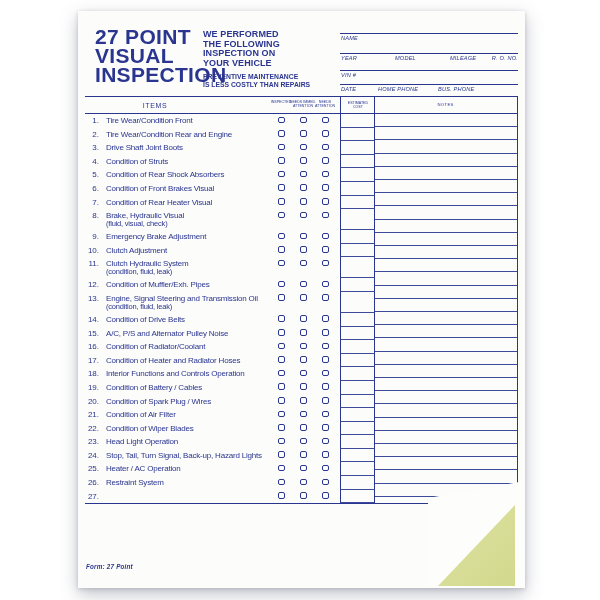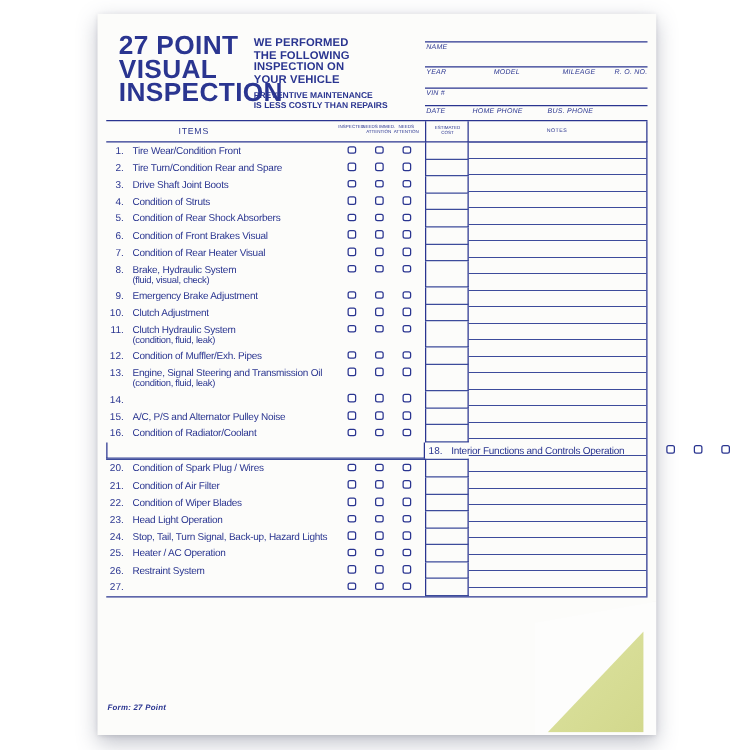--- a/index.html
+++ b/index.html
@@ -170,21 +170,21 @@
   <div class="item-cell">
         <span class="item-num">1.</span>
         <span class="item-label"><span>Tire Wear/Condition Front</span></span>
         <span class="cb" style="left: 193px;"></span>
         <span class="cb" style="left: 215px;"></span>
         <span class="cb" style="left: 237px;"></span>
       </div>
       <div class="cost-cell"></div>
       <div class="item-cell">
         <span class="item-num">2.</span>
-        <span class="item-label"><span>Tire Turn/Condition Rear and Spare</span></span>
+        <span class="item-label"><span>Tire Wear/Condition Rear and Engine</span></span>
         <span class="cb" style="left: 193px;"></span>
         <span class="cb" style="left: 215px;"></span>
         <span class="cb" style="left: 237px;"></span>
       </div>
       <div class="cost-cell"></div>
       <div class="item-cell">
         <span class="item-num">3.</span>
         <span class="item-label"><span>Drive Shaft Joint Boots</span></span>
         <span class="cb" style="left: 193px;"></span>
         <span class="cb" style="left: 215px;"></span>
@@ -218,21 +218,21 @@
       <div class="item-cell">
         <span class="item-num">7.</span>
         <span class="item-label"><span>Condition of Rear Heater Visual</span></span>
         <span class="cb" style="left: 193px;"></span>
         <span class="cb" style="left: 215px;"></span>
         <span class="cb" style="left: 237px;"></span>
       </div>
       <div class="cost-cell"></div>
       <div class="item-cell double">
         <span class="item-num">8.</span>
-        <span class="item-label"><span>Brake, Hydraulic System</span><span class="item-sub">(fluid, visual, check)</span></span>
+        <span class="item-label"><span>Brake, Hydraulic Visual</span><span class="item-sub">(fluid, visual, check)</span></span>
         <span class="cb" style="left: 193px;"></span>
         <span class="cb" style="left: 215px;"></span>
         <span class="cb" style="left: 237px;"></span>
       </div>
       <div class="cost-cell"></div>
       <div class="item-cell">
         <span class="item-num">9.</span>
         <span class="item-label"><span>Emergency Brake Adjustment</span></span>
         <span class="cb" style="left: 193px;"></span>
         <span class="cb" style="left: 215px;"></span>
@@ -266,20 +266,21 @@
       <div class="item-cell double">
         <span class="item-num">13.</span>
         <span class="item-label"><span>Engine, Signal Steering and Transmission Oil</span><span class="item-sub">(condition, fluid, leak)</span></span>
         <span class="cb" style="left: 193px;"></span>
         <span class="cb" style="left: 215px;"></span>
         <span class="cb" style="left: 237px;"></span>
       </div>
       <div class="cost-cell"></div>
       <div class="item-cell">
         <span class="item-num">14.</span>
+        <span class="item-label"><span>Condition of Drive Belts</span></span>
         <span class="cb" style="left: 193px;"></span>
         <span class="cb" style="left: 215px;"></span>
         <span class="cb" style="left: 237px;"></span>
       </div>
       <div class="cost-cell"></div>
       <div class="item-cell">
         <span class="item-num">15.</span>
         <span class="item-label"><span>A/C, P/S and Alternator Pulley Noise</span></span>
         <span class="cb" style="left: 193px;"></span>
         <span class="cb" style="left: 215px;"></span>
@@ -287,29 +288,43 @@
       </div>
       <div class="cost-cell"></div>
       <div class="item-cell">
         <span class="item-num">16.</span>
         <span class="item-label"><span>Condition of Radiator/Coolant</span></span>
         <span class="cb" style="left: 193px;"></span>
         <span class="cb" style="left: 215px;"></span>
         <span class="cb" style="left: 237px;"></span>
       </div>
       <div class="cost-cell"></div>
+      <div class="item-cell">
+        <span class="item-num">17.</span>
+        <span class="item-label"><span>Condition of Heater and Radiator Hoses</span></span>
+        <span class="cb" style="left: 193px;"></span>
+        <span class="cb" style="left: 215px;"></span>
+        <span class="cb" style="left: 237px;"></span>
+      </div>
       <div class="cost-cell"></div>
       <div class="item-cell">
         <span class="item-num">18.</span>
         <span class="item-label"><span>Interior Functions and Controls Operation</span></span>
         <span class="cb" style="left: 193px;"></span>
         <span class="cb" style="left: 215px;"></span>
         <span class="cb" style="left: 237px;"></span>
       </div>
       <div class="cost-cell"></div>
+      <div class="item-cell">
+        <span class="item-num">19.</span>
+        <span class="item-label"><span>Condition of Battery / Cables</span></span>
+        <span class="cb" style="left: 193px;"></span>
+        <span class="cb" style="left: 215px;"></span>
+        <span class="cb" style="left: 237px;"></span>
+      </div>
       <div class="cost-cell"></div>
       <div class="item-cell">
         <span class="item-num">20.</span>
         <span class="item-label"><span>Condition of Spark Plug / Wires</span></span>
         <span class="cb" style="left: 193px;"></span>
         <span class="cb" style="left: 215px;"></span>
         <span class="cb" style="left: 237px;"></span>
       </div>
       <div class="cost-cell"></div>
       <div class="item-cell">

